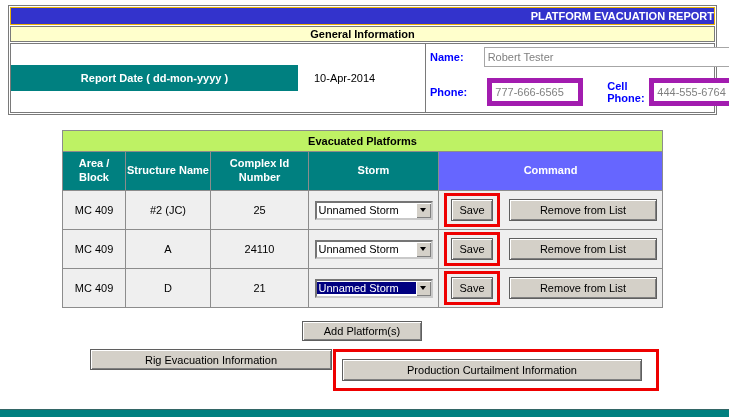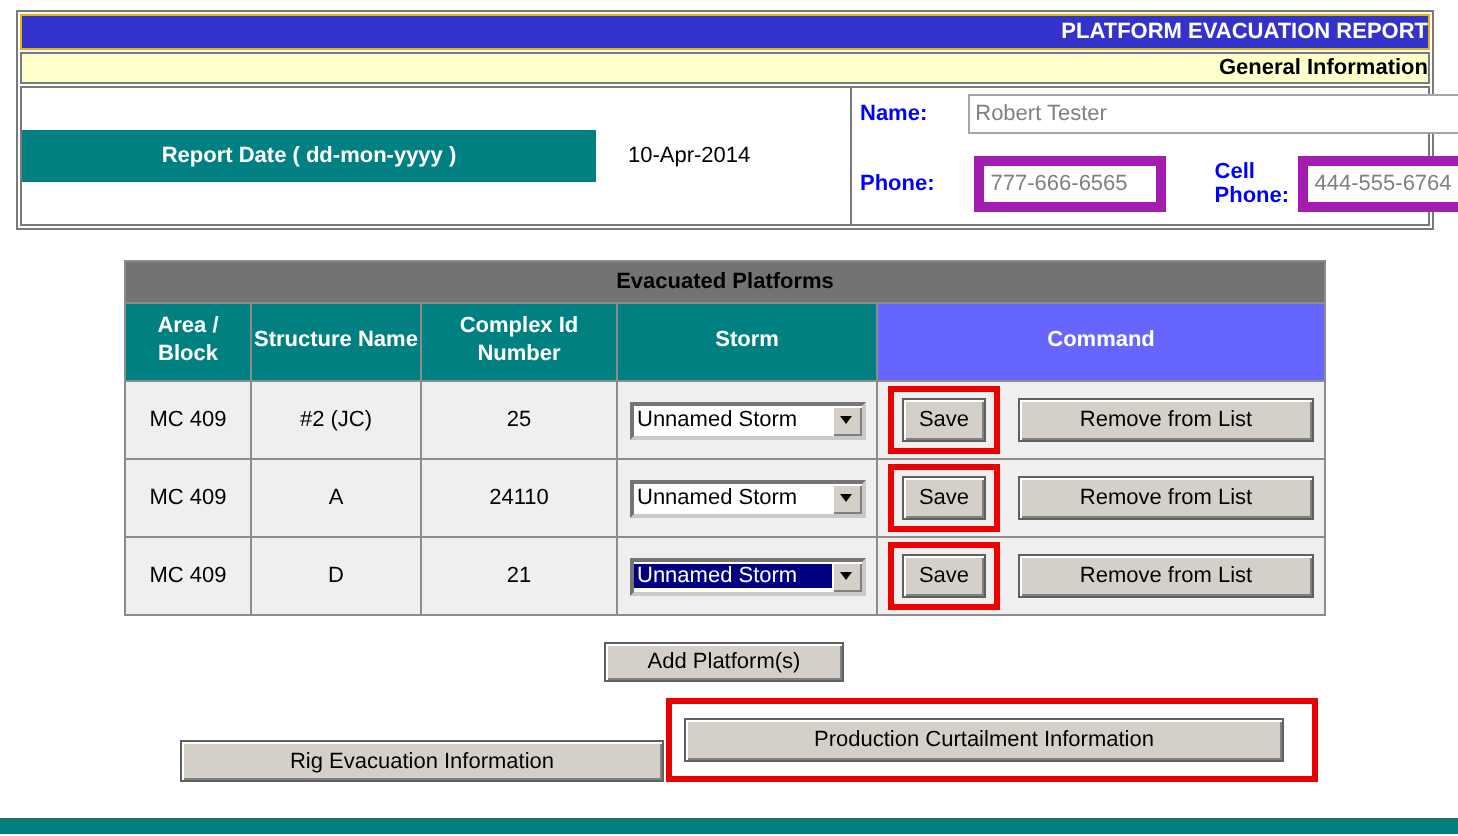--- a/index.html
+++ b/index.html
@@ -14,21 +14,21 @@
   .top-section {
     position:absolute; left:8px; top:5px; width:709px;
     border:1px solid #7a7a7a; background:#fff; padding:1px;
     box-sizing:border-box;
   }
   .title-bar {
     background:#3333CC; color:#fff; font-weight:bold; text-align:right;
     border:1px solid #eab308; padding:2px 0; font-size:11px;
   }
   .general-bar {
-    background:#FFFFCC; color:#000; font-weight:bold; text-align:right;
+    background:#FFFFCC; color:#000; font-weight:bold; text-align:center;
     border:1px solid #7a7a7a; padding:1px 0; margin-top:1px; font-size:11px;
   }
   .general-content {
     display:flex; margin-top:1px; border:1px solid #7a7a7a; height:68px;
   }
   .gc-left {
     width:414px; border-right:1px solid #7a7a7a;
     display:flex; align-items:center; flex:0 0 auto;
   }
   .report-date-label {
@@ -55,21 +55,21 @@
 
   
   .platforms { position:absolute; left:62px; top:130px; width:600px; }
   table.plat {
     border-collapse:collapse; width:600px; table-layout:fixed;
   }
   table.plat th, table.plat td {
     border:1px solid #8c8c8c; text-align:center; vertical-align:middle;
     font-size:11px; padding:1px;
   }
-  .yellow-head { background:#737373; font-weight:bold; height:18px; }
+  .yellow-head { background:#bef264; font-weight:bold; height:18px; }
   .teal-head   { background:#008080; color:#fff; font-weight:bold; height:36px; line-height:1.25; }
   .cmd-head    { background:#6666FF; color:#fff; font-weight:bold; }
   td.data-cell { background:#EFEFEF; height:36px; }
   .col-area  { width:63px; }
   .col-struc { width:85px; }
   .col-cid   { width:98px; }
   .col-storm { width:130px; }
   .col-cmd   { width:224px; }
 
   
@@ -110,21 +110,21 @@
   .red-box {
     display:inline-block; border:3px solid #EE0000; padding:3px 4px; line-height:0;
   }
   .prod-red-box {
     position:absolute; left:333px; top:0; border:3px solid #EE0000;
     padding:7px 14px 7px 6px;
   }
 
   .add-row { position:absolute; left:62px; top:321px; width:600px; text-align:center; }
   .bottom-actions { position:absolute; left:0; top:349px; width:729px; height:46px; }
-  .btn-rig { position:absolute; left:90px; top:21px; }
+  .btn-rig { position:absolute; left:90px; top:0; }
 
   .footer-bar {
     position:absolute; left:0; top:409px; width:729px; height:7px;
     background:#008080; border-top:1px solid #336666;
   }
 </style>
 </head>
 <body>
 
 <div class="top-section">

